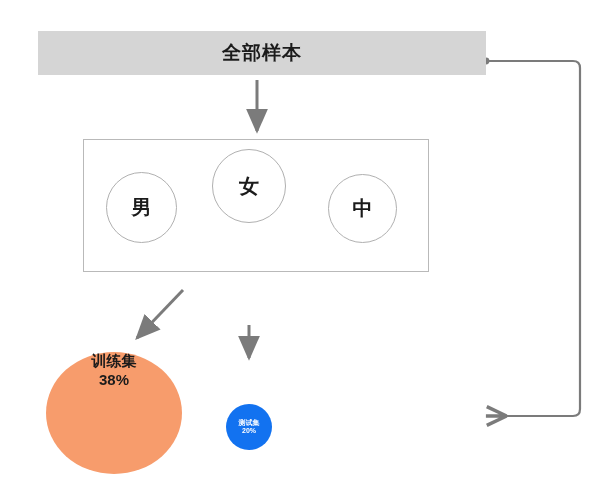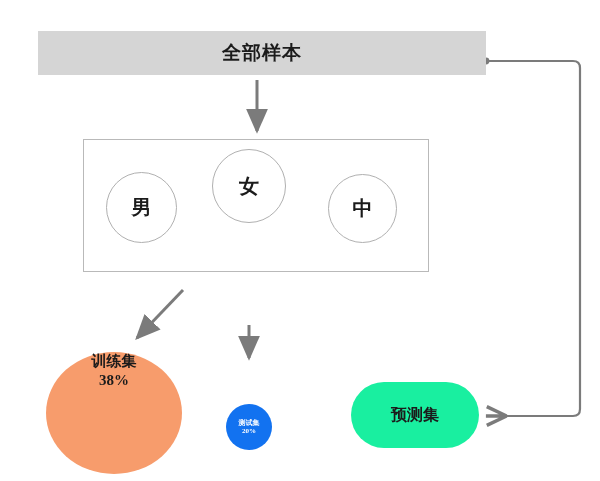--- a/index.html
+++ b/index.html
@@ -9,21 +9,20 @@
   }
   body {
     font-family: "Liberation Sans", "DejaVu Sans", sans-serif;
   }
   #canvas {
     position: relative;
     width: 600px;
     height: 481px;
     background: #ffffff;
     overflow: hidden;
-    font-family: Liberation Serif, serif;
   }
 
   
   #connectors {
     position: absolute;
     left: 0;
     top: 0;
     width: 600px;
     height: 481px;
     pointer-events: none;
@@ -204,17 +203,14 @@
   <div class="node-train">
     <span class="label">训练集</span>
     <span class="pct">38%</span>
   </div>
 
   <div class="node-test">
     <span class="label">测试集</span>
     <span class="pct">20%</span>
   </div>
 
-  <div class="node-predict">
-    <span class="label">预测集</span>
-  </div>
 
 </div>
 
 </body></html>

